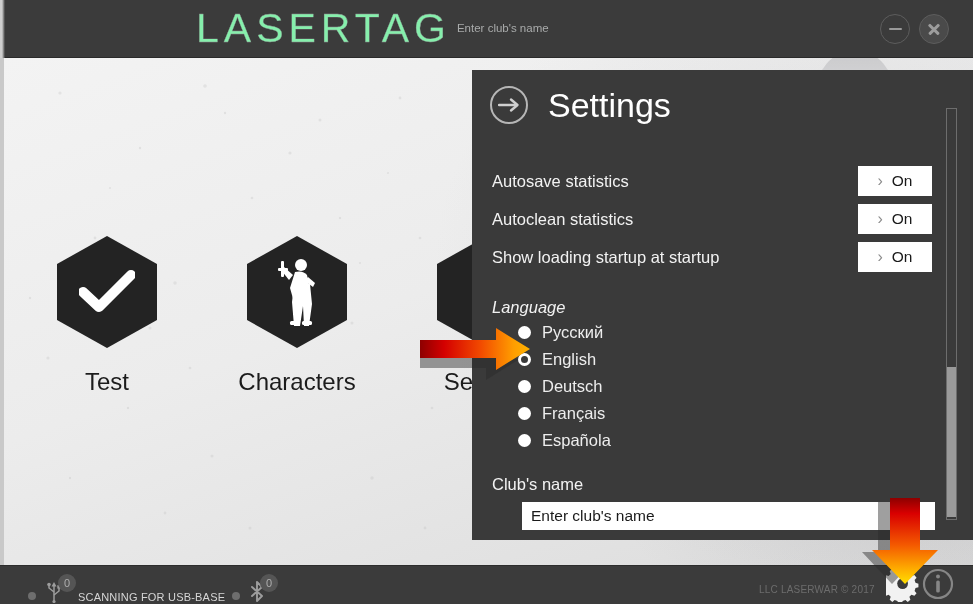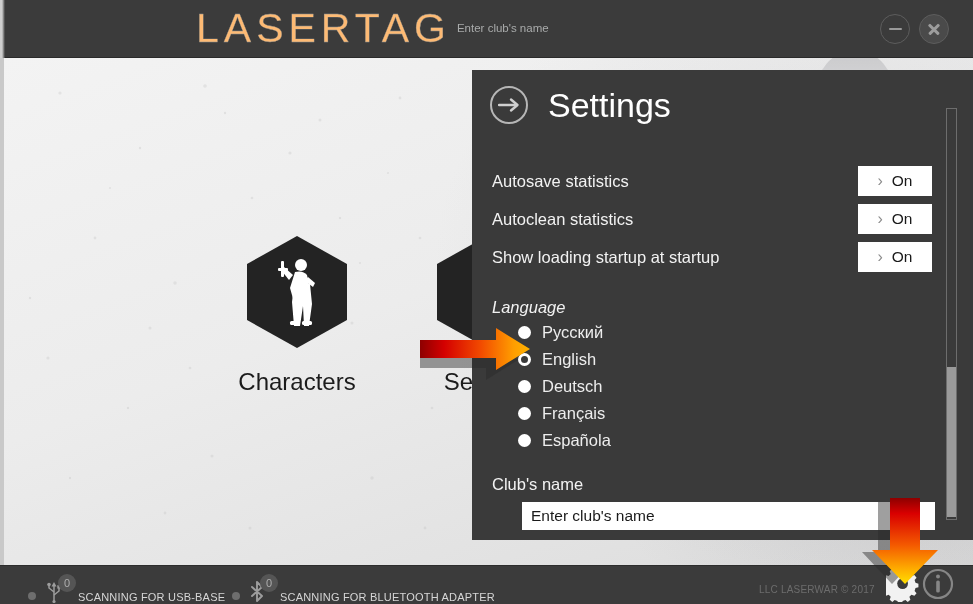--- a/index.html
+++ b/index.html
@@ -28,21 +28,21 @@
   }
   #logo-wrap {
     position: absolute; left: 196px; top: 8px;
     display: flex; align-items: flex-end;
   }
   #logo {
     font-family: "Liberation Sans", sans-serif;
     font-size: 41px;
     font-weight: 400;
     letter-spacing: 5px;
-    color: #fdba74;
+    color: #86efac;
     line-height: 40px;
     -webkit-text-stroke: 0.3px #8c8f8f;
   }
   #club-name-title {
     font-size: 11.5px;
     color: #a9abab;
     margin-left: 6px;
     margin-bottom: 14px;
     white-space: nowrap;
   }
@@ -303,20 +303,28 @@
       <g fill="url(#figGrad)" opacity="0.85">
         <ellipse cx="172" cy="52" rx="40" ry="46"></ellipse>
         <rect x="132" y="36" width="84" height="22" rx="9"></rect>
         <path d="M120 112 q52 -26 104 0 q34 16 40 70 l8 150 q4 70 -6 130 l-150 10 q-18 -120 -8 -210 z"></path>
         <path d="M232 150 q46 20 52 84 l10 190 -54 8 z"></path>
         <ellipse cx="150" cy="48" rx="13" ry="10" fill="#8e8e92"></ellipse>
         <ellipse cx="196" cy="48" rx="13" ry="10" fill="#8e8e92"></ellipse>
       </g>
     </svg>
 
+    <div class="hex-item" id="hex-test">
+      <div class="hex">
+        <svg class="check-glyph" viewBox="0 0 56 44">
+          <path d="M4 22 L20 37 L52 5" fill="none" stroke="#ffffff" stroke-width="10" stroke-linecap="round" stroke-linejoin="round"></path>
+        </svg>
+      </div>
+      <div class="hex-label">Test</div>
+    </div>
 
     <div class="hex-item" id="hex-characters">
       <div class="hex">
         <svg class="soldier-glyph" viewBox="0 0 46 70">
           <g fill="#ffffff">
             <circle cx="27" cy="8" r="6"></circle>
             <path d="M21 15 q8 -2 12 3 l3 14 -2 12 -14 1 -4 -14 z"></path>
             <path d="M20 28 l16 -1 2 20 -3 22 -5 0 -1 -20 -3 20 -6 0 -2 -24 z"></path>
             <path d="M19 18 l-9 -8 -3 3 8 10 z"></path>
             <rect x="7" y="4" width="3" height="16" rx="1"></rect>
@@ -459,21 +467,20 @@
       <span class="status-badge">0</span>
       <span class="status-text">SCANNING FOR USB-BASE</span>
     </div>
 
     <div class="status-group" id="status-bt">
       <span class="status-dot"></span>
       <svg class="status-icon" width="14" height="22" viewBox="0 0 14 22">
         <path d="M7 1 L12 6 L2 15 M2 6 L12 15 L7 20 L7 1" stroke="#9d9d9d" stroke-width="1.9" fill="none" stroke-linejoin="round" stroke-linecap="round"></path>
       </svg>
       <span class="status-badge">0</span>
-      <span class="status-text">SCANNING FOR BLUETOOTH ADAPTER</span>
     </div>
   </div>
 
   <div id="copyright">LLC LASERWAR © 2017</div>
 
   <svg id="gear-btn" viewBox="0 0 34 36">
     <g fill="#f2f2f2">
       <path d="M17 4.5
                l3.4 1.0 2.3 -2.0 2.7 2.2 -1.0 3.0 2.1 2.1 3.0 -1.0 2.2 2.7 -2.0 2.3
                0.9 2.9 3.0 0.9 0 3.5 -3.0 0.9 -0.9 2.9 2.0 2.3 -2.2 2.7 -3.0 -1.0

